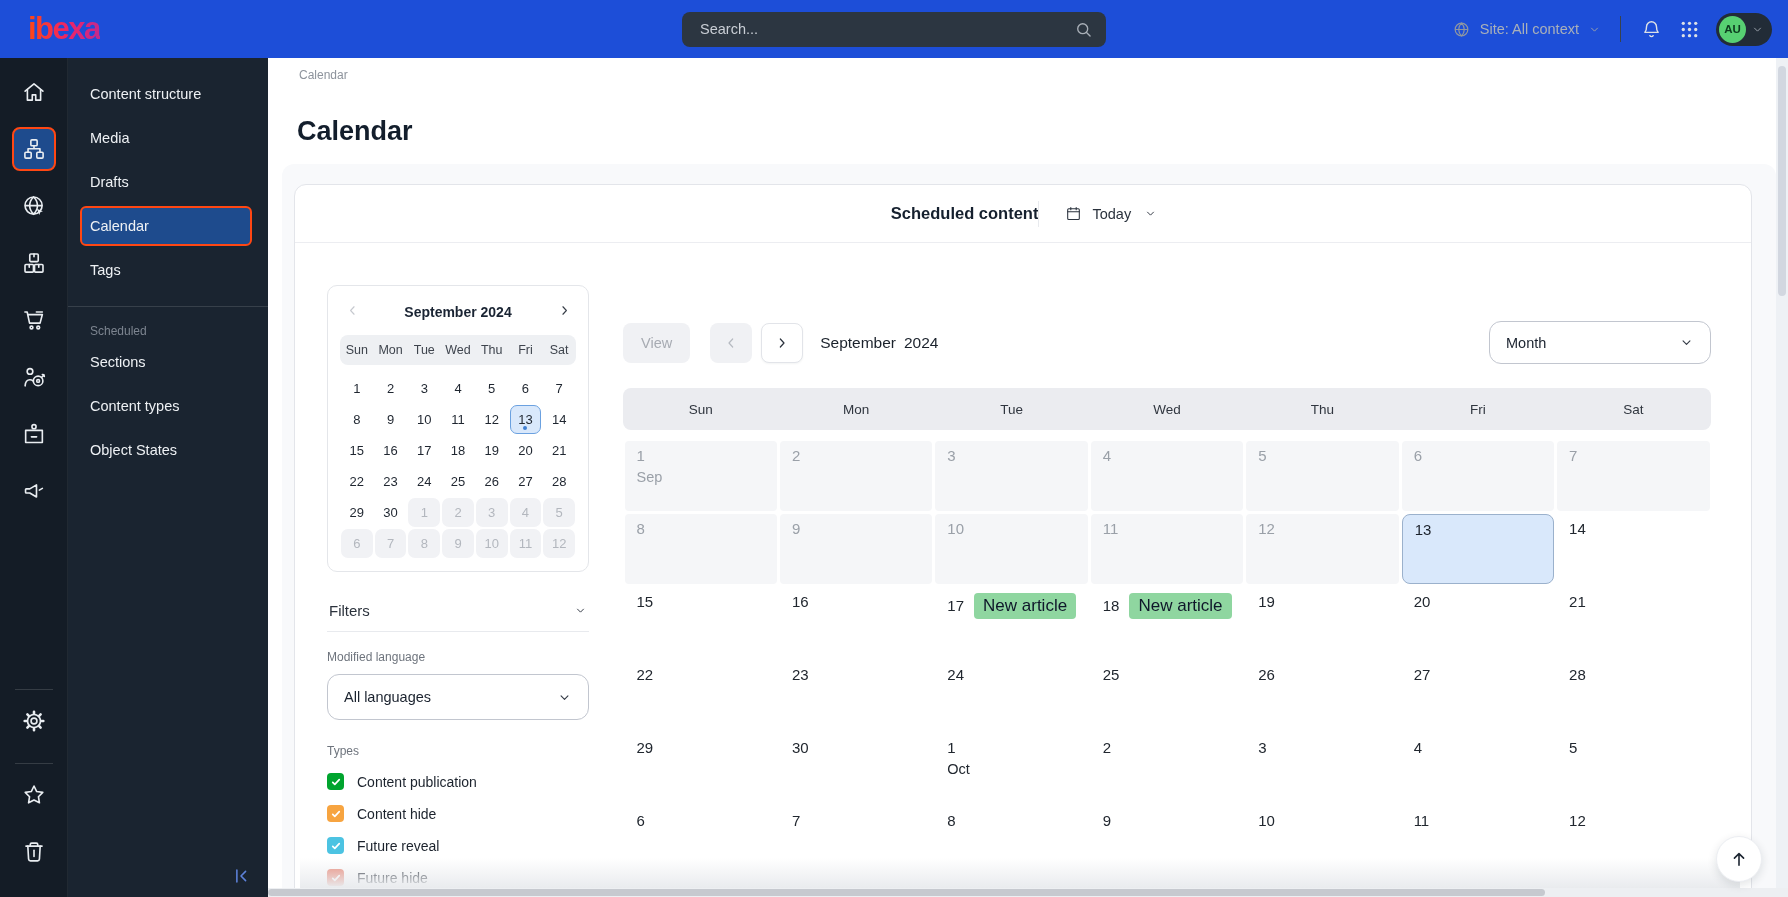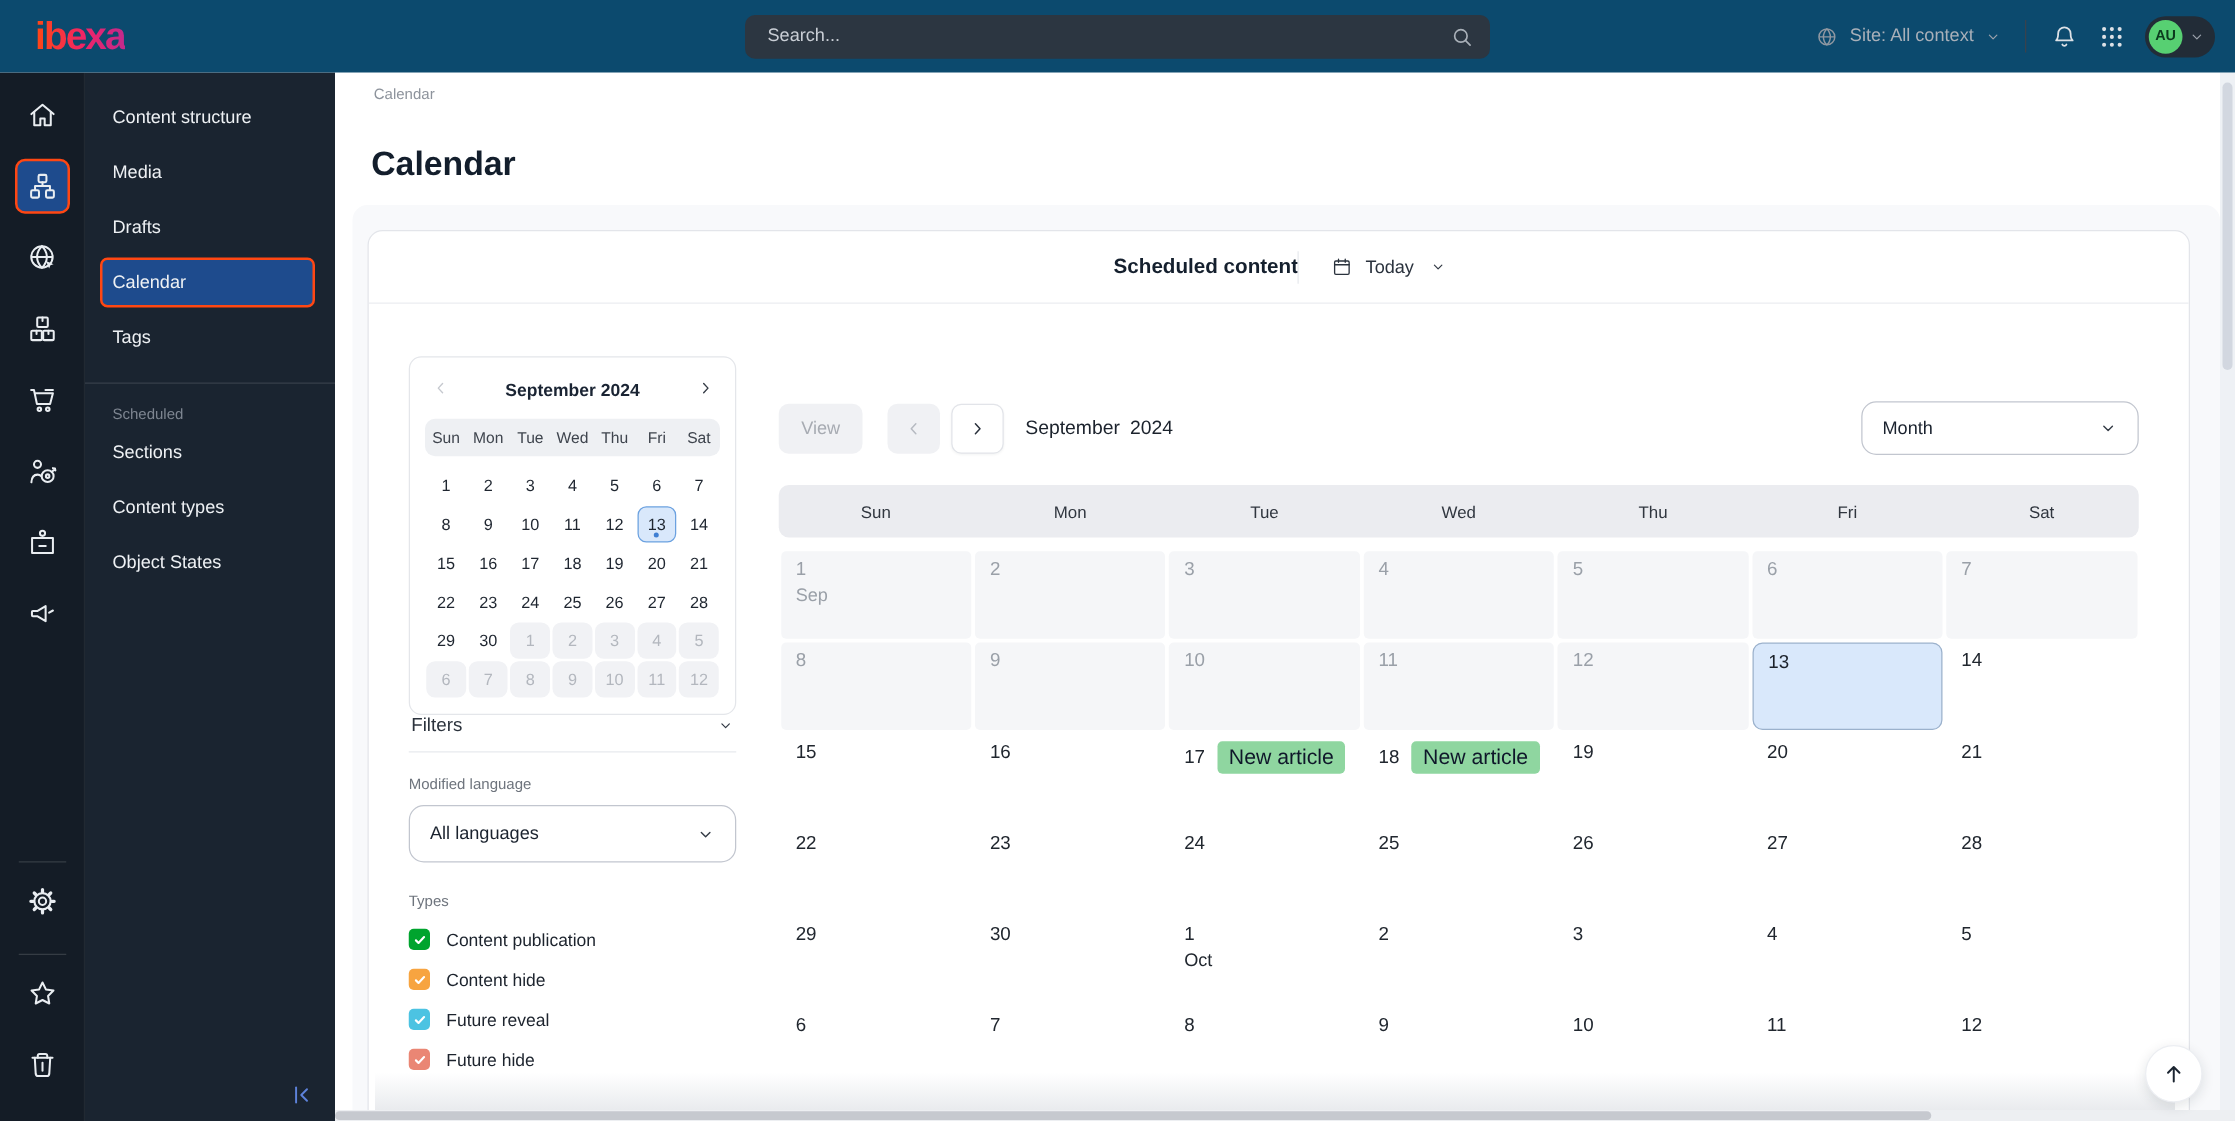--- a/index.html
+++ b/index.html
@@ -4,25 +4,25 @@
 <style>
   html,body{margin:0;padding:0;background:#e9eaec;}
   *{box-sizing:border-box;}
   .app{position:relative;width:1788px;height:897px;overflow:hidden;background:#fff;
        font-family:"Liberation Sans",sans-serif;color:#1c232d;}
   .icon{display:inline-flex;width:20px;height:20px;flex:none;}
   .icon svg{width:100%;height:100%;display:block;}
   button{font-family:inherit;cursor:pointer;}
 
   
-  .topbar{height:58px;background:#0c4a6e;display:flex;align-items:center;position:relative;z-index:6;}
+  .topbar{height:58px;background:#1d4ed8;display:flex;align-items:center;position:relative;z-index:6;}
   .logo{margin-left:28px;font-size:31px;font-weight:800;letter-spacing:-1.5px;
         background:linear-gradient(90deg,#ff4713 0%,#ef2468 55%,#c22a8c 100%);
         -webkit-background-clip:text;background-clip:text;color:transparent;cursor:pointer;}
-  .search{position:absolute;left:50%;transform:translateX(-50%);width:596px;height:35px;
+  .search{position:absolute;left:50%;transform:translateX(-50%);width:424px;height:35px;
           background:#2c3641;border-radius:8px;display:flex;align-items:center;}
   .search-input{flex:1;background:transparent;border:none;outline:none;color:#e6e9ec;
           font-size:14.5px;padding:0 10px 0 18px;font-family:inherit;}
   .search-input::placeholder{color:#c9ced5;}
   .s-icon{color:#a9b0b8;margin-right:13px;width:19px;height:19px;cursor:pointer;}
   .tb-right{margin-left:auto;display:flex;align-items:center;gap:15px;margin-right:16px;}
   .site-ctx{display:flex;align-items:center;gap:9px;font-size:14.5px;color:#a9b0b9;cursor:pointer;}
   .site-ctx .g{width:19px;height:19px;color:#8f97a1;}
   .chev{width:13px;height:13px;color:#9aa1ab;}
   .tb-div{width:1px;height:26px;background:#39424d;margin:0 4px;}
@@ -83,21 +83,21 @@
   .mc-daynames{display:grid;grid-template-columns:repeat(7,1fr);background:#eef0f3;border-radius:8px;
         height:30px;align-items:center;margin:10px 0 8px;font-size:12.5px;color:#3e444d;text-align:center;}
   .mc-grid{display:grid;grid-template-columns:repeat(7,1fr);}
   .mc-cell{height:29px;margin:1px;display:flex;align-items:center;justify-content:center;
         font-size:13px;color:#1f2630;border-radius:7px;position:relative;cursor:pointer;}
   .mc-cell.out{background:#f1f2f5;color:#b3b7be;}
   .mc-cell.today{background:var(--today-bg,#d9e8fb);border:1px solid #6ba1e0;}
   .mc-dot{position:absolute;bottom:3px;left:50%;transform:translateX(-50%);width:4px;height:4px;
         border-radius:50%;background:#3f7fd3;}
 
-  .filters-head{display:flex;justify-content:space-between;align-items:center;
+  .filters-head{display:flex;justify-content:space-between;align-items:center;margin-top:30px;
         font-size:15px;color:#2b323c;cursor:pointer;padding:0 2px;gap:36px;}
   .filters-head .chev{color:#343b46;}
   .f-hr{border:none;border-top:1px solid #e8eaee;margin:12px 0 0;}
   .f-label{margin-top:18px;font-size:12px;color:#6e747d;}
   .select{margin-top:10px;height:46px;border:1px solid #c2c6cf;border-radius:12px;display:flex;
         align-items:center;justify-content:space-between;padding:0 16px;font-size:14.5px;
         color:#1a222e;background:#fff;cursor:pointer;}
   .select .chev{color:#343b46;width:15px;height:15px;}
   .f-label.types{margin-top:24px;}
   .type-row{display:flex;align-items:center;gap:13px;margin-top:15px;font-size:14px;color:#1c232d;cursor:pointer;}

